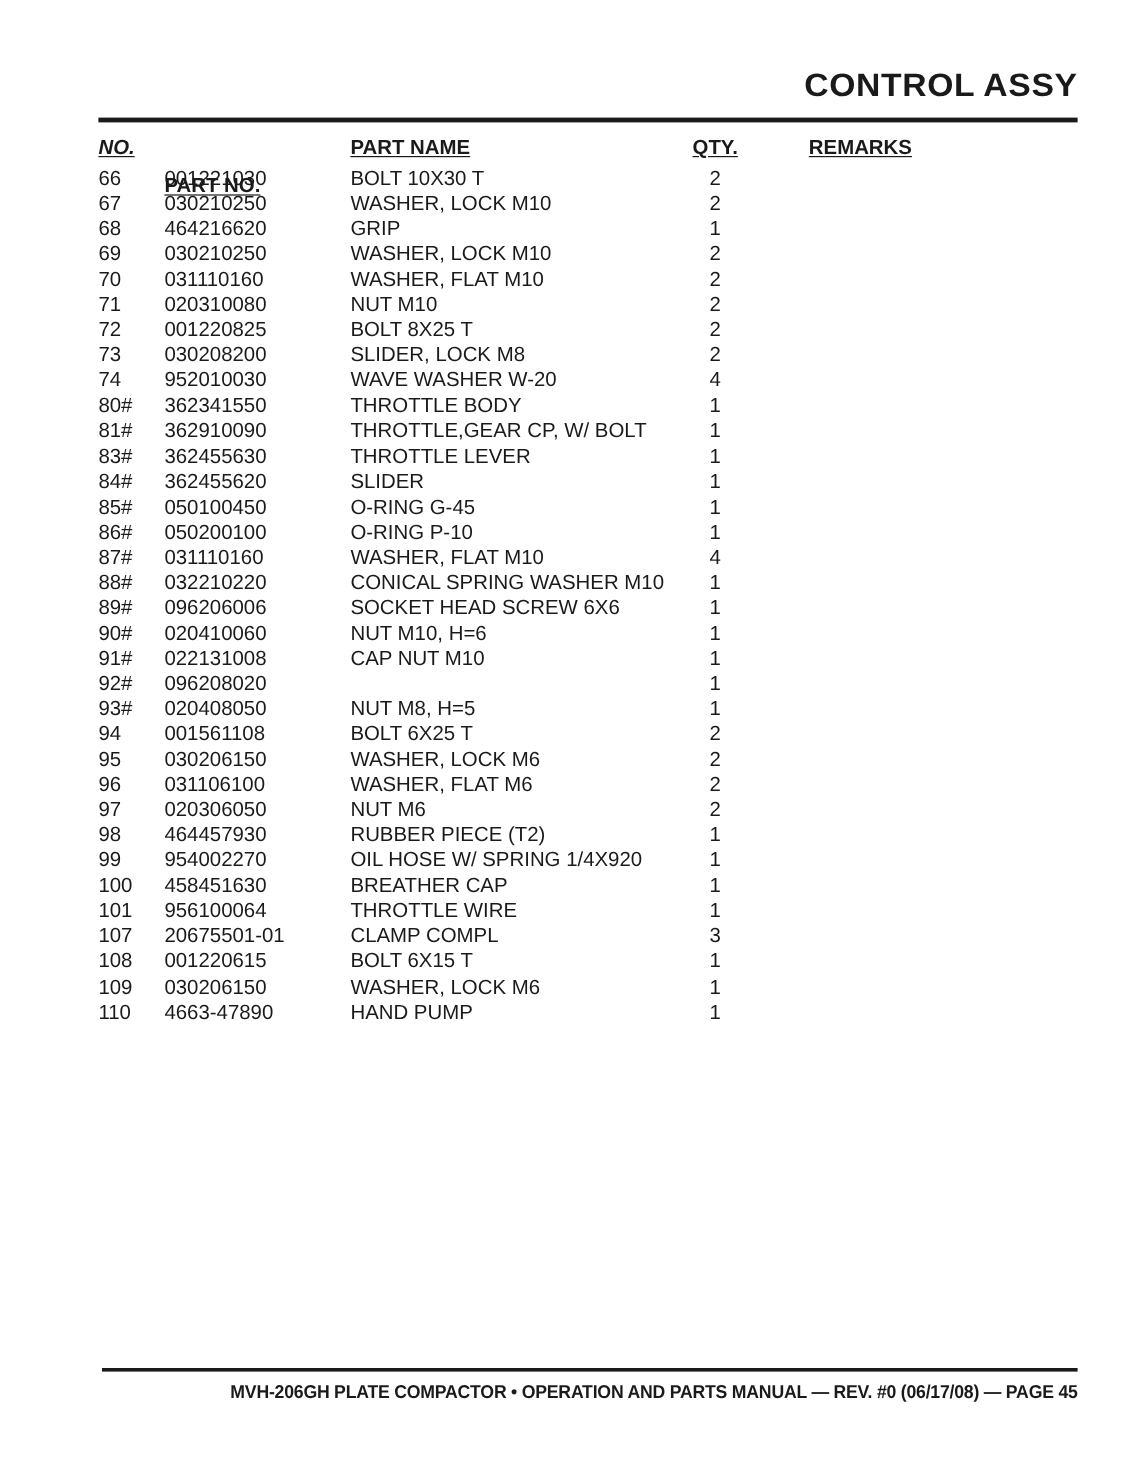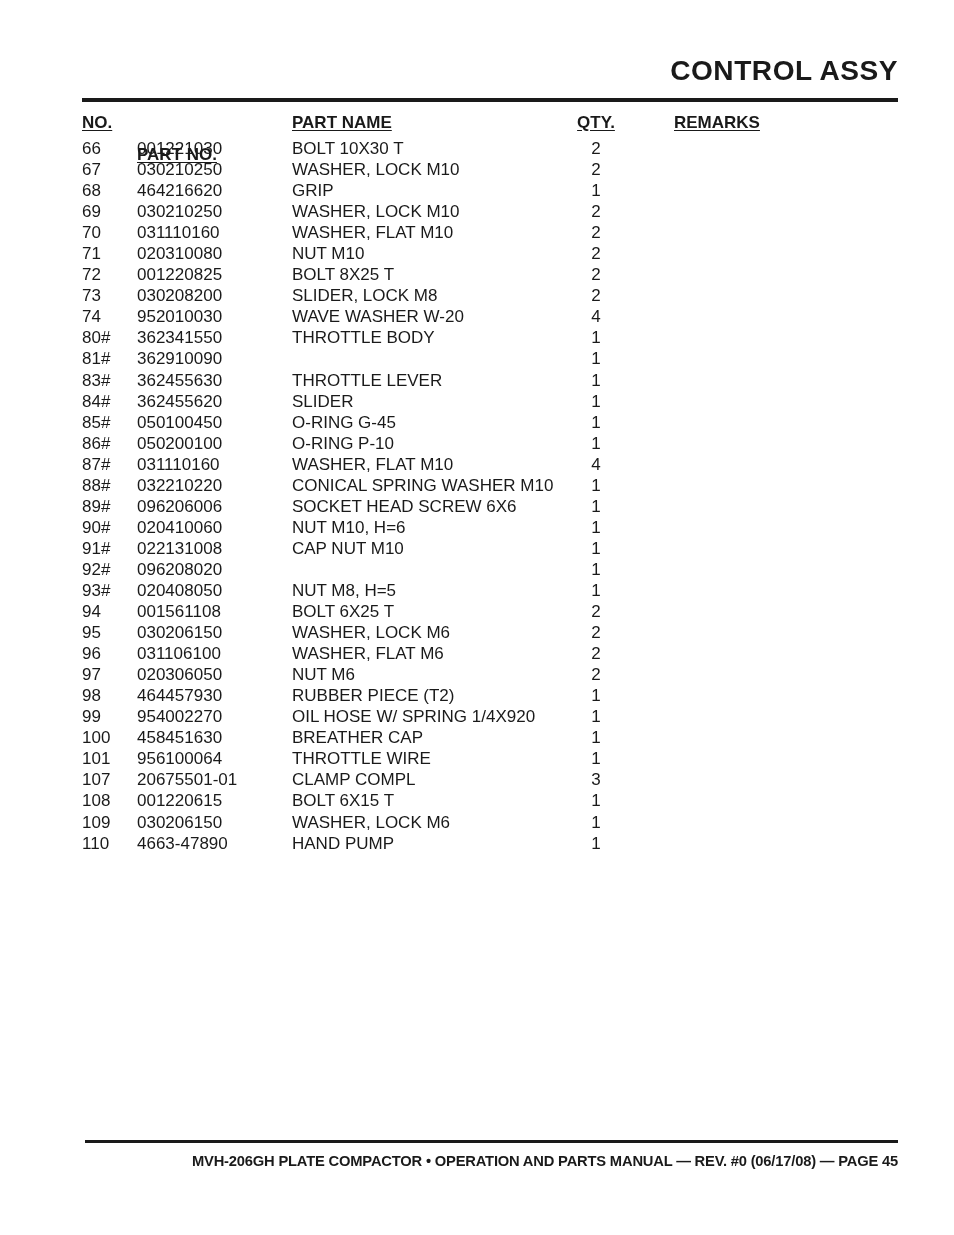--- a/index.html
+++ b/index.html
@@ -68,21 +68,21 @@
   .c-partno   { left: 137px; text-align: left; }
   .c-name     { left: 292px; text-align: center; }
   .c-qty      { left: 570px; width: 52px; text-align: center; }
   .c-remarks  { left: 674px; text-align: center; }
 
   .head .cell {
     font-weight: bold;
     text-decoration: underline;
     text-underline-offset: 2px;
   }
-  .head .c-no      { left: 82px; }
+  .head .c-no      { left: 82px; font-style: italic; }
   .head .c-partno  { left: 137px; margin-top: 32px; }
   .head .c-name    { left: 292px; }
   .head .c-qty     { left: 570px; width: 52px; text-align: center; }
   .head .c-remarks { left: 674px; }
 
   .head {
     height: 24px;
   }
 
   
@@ -197,20 +197,21 @@
       <div class="row">
         <div class="cell c-no">80#</div>
         <div class="cell c-partno">362341550</div>
         <div class="cell c-name">THROTTLE BODY</div>
         <div class="cell c-qty">1</div>
         <div class="cell c-remarks"></div>
       </div>
       <div class="row">
         <div class="cell c-no">81#</div>
         <div class="cell c-partno">362910090</div>
+        <div class="cell c-name">THROTTLE,GEAR CP, W/ BOLT</div>
         <div class="cell c-qty">1</div>
         <div class="cell c-remarks"></div>
       </div>
       <div class="row">
         <div class="cell c-no">83#</div>
         <div class="cell c-partno">362455630</div>
         <div class="cell c-name">THROTTLE LEVER</div>
         <div class="cell c-qty">1</div>
         <div class="cell c-remarks"></div>
       </div>

